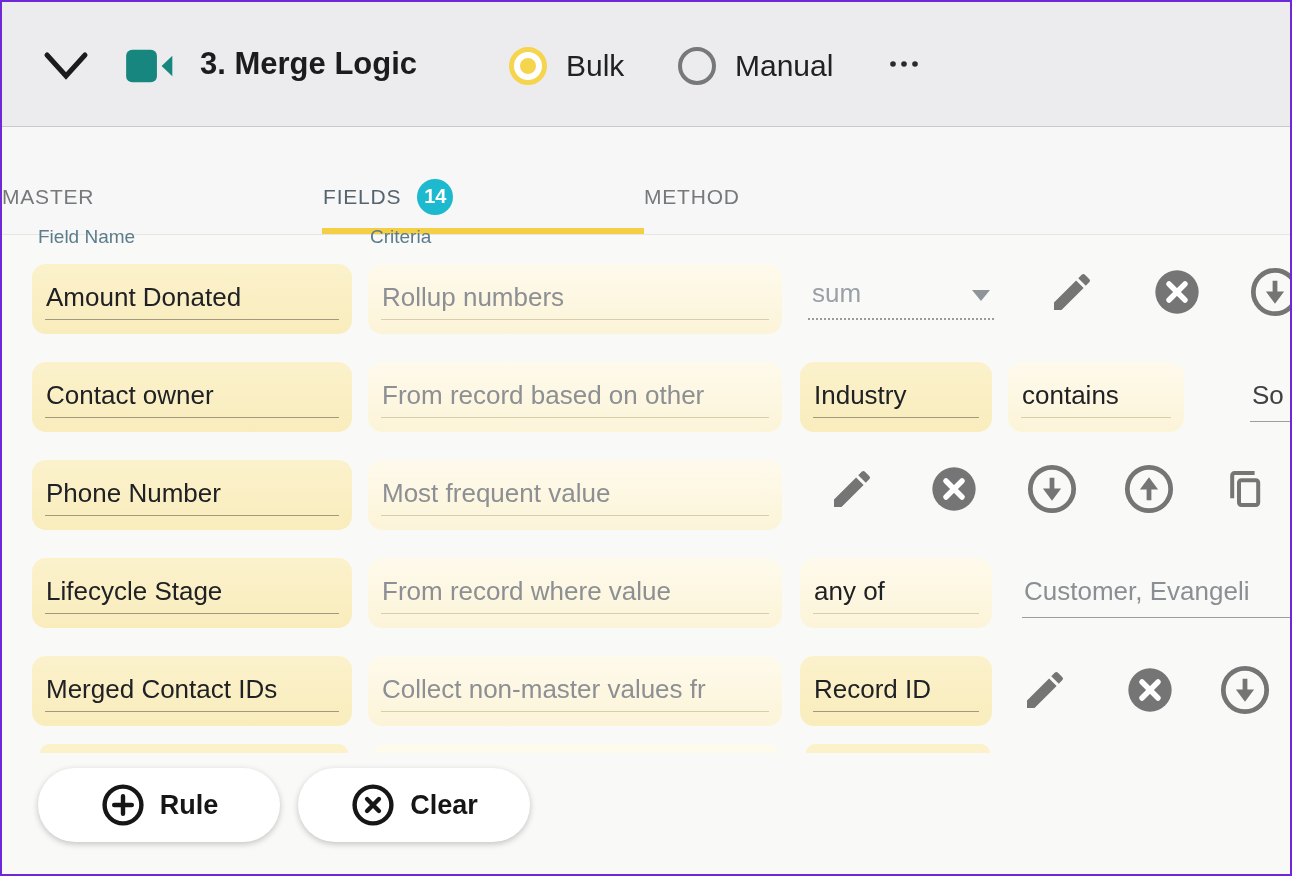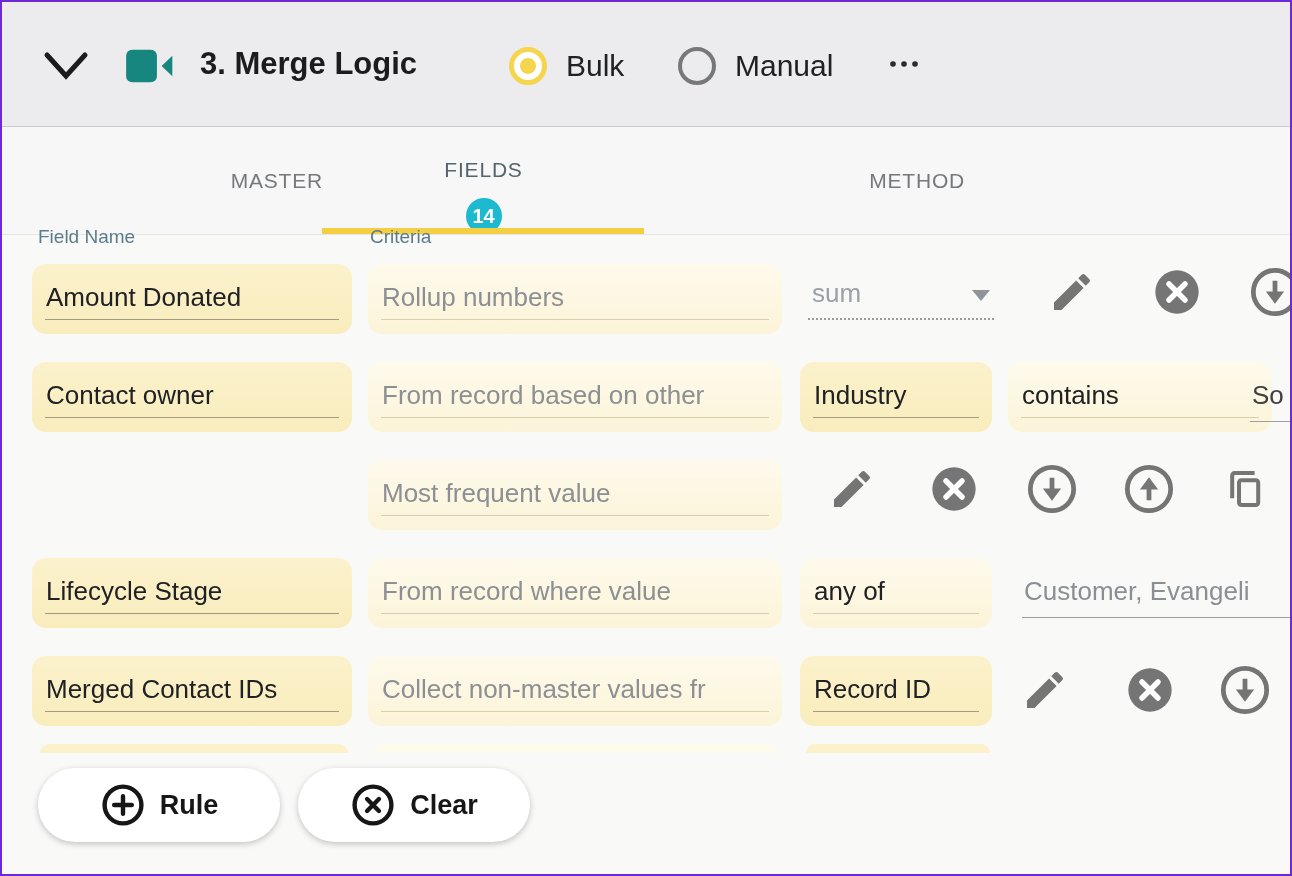--- a/index.html
+++ b/index.html
@@ -19,21 +19,21 @@
   .header{position:absolute;left:0;top:0;width:100%;height:124px;background:#ececee;border-bottom:1px solid #c9c9cb;}
   .title{position:absolute;left:198px;top:44px;font-size:31px;font-weight:bold;color:#1c1c1e;white-space:nowrap;}
   .radio{position:absolute;width:38px;height:38px;border-radius:50%;box-sizing:border-box;}
   .radio.sel{border:5px solid var(--radio-yellow);background:#ffffff;}
   .radio.sel .dot{position:absolute;left:50%;top:50%;width:16px;height:16px;margin:-8px 0 0 -8px;border-radius:50%;background:var(--radio-yellow);}
   .radio.unsel{border:4px solid #76787a;background:transparent;}
   .radio-label{position:absolute;top:47px;font-size:30px;color:#202124;white-space:nowrap;}
 
   
   .tabbar{position:absolute;left:0;top:125px;width:100%;height:107px;background:#f7f7f8;border-bottom:1px solid #e6e6e4;}
-  .tab{position:absolute;top:0;height:100%;width:321px;display:flex;align-items:center;justify-content:flex-end;gap:16px;
+  .tab{position:absolute;top:16px;height:100%;width:321px;display:flex;align-items:center;justify-content:flex-start;gap:16px;
        font-size:21px;letter-spacing:.8px;color:#76787b;cursor:default;}
   .tab.active{color:#56646e;}
   .tab-badge{display:flex;align-items:center;justify-content:center;width:36px;height:36px;border-radius:50%;
        background:var(--badge-teal);color:#fff;font-size:20px;font-weight:bold;letter-spacing:0;}
   .tab-indicator{position:absolute;left:320px;bottom:0;width:322px;height:6px;background:var(--accent-yellow);}
 
   
   .col-label{position:absolute;top:224px;font-size:19px;color:var(--label-blue-gray);}
 
   
@@ -108,21 +108,21 @@
         <circle cx="16" cy="7" r="2.8" fill="currentColor"></circle>
         <circle cx="27" cy="7" r="2.8" fill="currentColor"></circle>
       </svg>
     </div>
   </div>
 
   <div class="tabbar">
     <div class="tab" style="left:0;">
       <span>MASTER</span>
     </div>
-    <div class="tab active" style="left:321px;flex-direction:column;">
+    <div class="tab active" style="left:321px;">
       <span>FIELDS</span>
       <span class="tab-badge">14</span>
     </div>
     <div class="tab" style="left:642px;">
       <span>METHOD</span>
     </div>
     <div class="tab-indicator"></div>
   </div>
 
   <div class="col-label" style="left:36px;">Field Name</div>
@@ -163,28 +163,32 @@
       <i class="ln"></i>
   </div>
   <div class="fbox pale" style="left:366px;top:360px;width:414px;">
     <span class="t ph">From record based on other</span>
       <i class="ln"></i>
   </div>
   <div class="fbox deep" style="left:798px;top:360px;width:192px;">
     <span class="t">Industry</span>
       <i class="ln"></i>
   </div>
-  <div class="fbox pale" style="left:1006px;top:360px;width:264px;">
+  <div class="fbox pale" style="left:1006px;top:360px;width:176px;">
     <span class="t">contains</span>
       <i class="ln"></i>
   </div>
   <div class="cutfield" style="left:1248px;top:364px;width:44px;">
     <span class="t dark">So</span>
   </div>
 
+  <div class="fbox deep" style="left:30px;top:458px;width:320px;">
+    <span class="t">Phone Number</span>
+      <i class="ln"></i>
+  </div>
   <div class="fbox pale" style="left:366px;top:458px;width:414px;">
     <span class="t ph">Most frequent value</span>
       <i class="ln"></i>
   </div>
   <div class="ibtn" style="left:826px;top:463px;">
     <svg width="48" height="48" viewBox="0 0 24 24">
       <path fill="currentColor" d="M3 17.25V21h3.75L17.81 9.94l-3.75-3.75L3 17.25zM20.71 7.04a1 1 0 0 0 0-1.41l-2.34-2.34a1 1 0 0 0-1.41 0l-1.83 1.83 3.75 3.75 1.83-1.83z"></path>
     </svg>
   </div>
   <div class="ibtn" style="left:926px;top:461px;">

